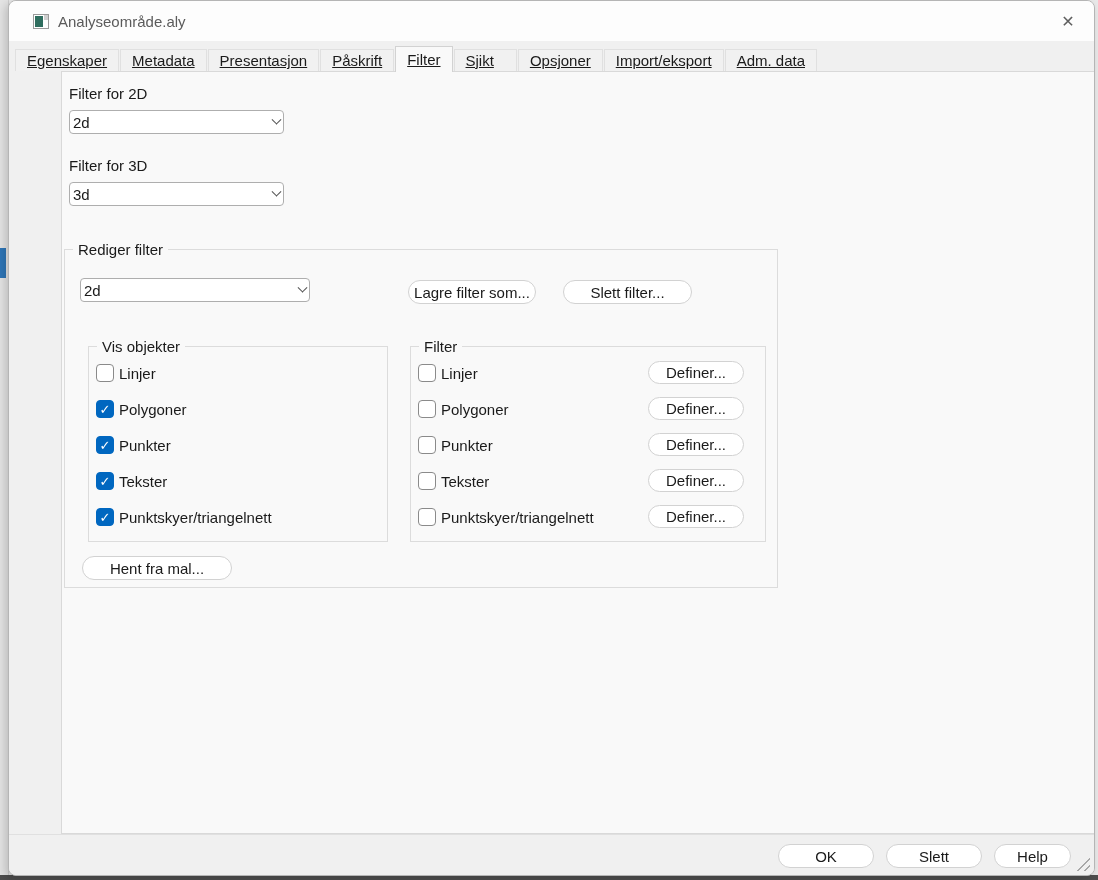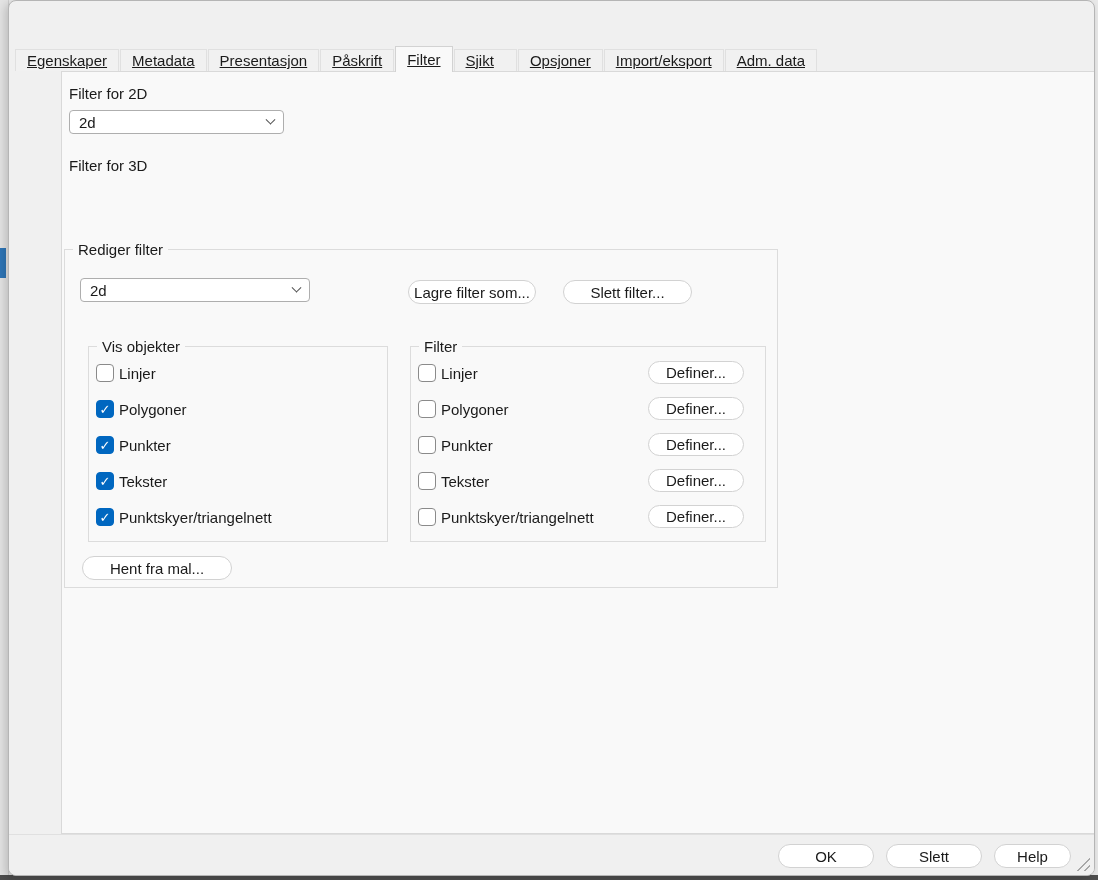--- a/index.html
+++ b/index.html
@@ -31,21 +31,21 @@
     font-size:15px; background:#f1f1f1; border:1px solid #e0e0e0; border-bottom:none; margin-right:1px; cursor:pointer; white-space:nowrap; }
   .tab.active { height:26px; margin-bottom:0; background:#f9f9f9; border:1px solid #d2d2d2; border-bottom:none; }
 
   
   .page { position:absolute; left:10px; top:70px; width:1070px; height:763px;
     background:#f9f9f9; border:1px solid #d9d9d9; z-index:1;margin-left:42px; }
 
   .field-label { position:absolute; font-size:15px; }
 
   .combo { position:absolute; height:24px; background:#fff; border:1px solid #aeaeae; border-radius:4px;
-    display:flex; align-items:center; padding:0 9px; font-size:15px; cursor:pointer; }
+    display:flex; align-items:center; padding:0 3px; font-size:15px; cursor:pointer; }
   .combo .chev { margin-left:auto; width:7px; height:7px; border-right:1.4px solid #4d4d4d; border-bottom:1.4px solid #4d4d4d;
     transform:rotate(45deg) translate(-2px,-2px); }
 
   .btn { position:absolute; height:24px; background:#fff; border:1px solid #d2d2d2; border-radius:12px;
     display:flex; align-items:center; justify-content:center; font-size:15px; cursor:pointer; }
 
   .group { position:absolute; border:1px solid #dcdcdc; }
   .group-title { position:absolute; top:-9px; left:8px; background:#f9f9f9; padding:0 5px; font-size:15px; white-space:nowrap; }
 
   .cbrow { position:absolute; display:flex; align-items:center; }
@@ -63,20 +63,28 @@
 </style>
 </head>
 <body>
 
 <div class="bg-left-strip"></div>
 <div class="bg-left-accent"></div>
 <div class="bg-bottom-strip"></div>
 
 <div class="dialog">
 
+  <div class="titlebar">
+    <div class="app-icon">
+      <div class="fill"></div>
+        <div class="notch"></div>
+    </div>
+    <div class="title-text">Analyseområde.aly</div>
+    <div class="close-btn">✕</div>
+  </div>
 
   <div class="tabs">
     <div class="tab">Egenskaper</div>
     <div class="tab">Metadata</div>
     <div class="tab">Presentasjon</div>
     <div class="tab">Påskrift</div>
     <div class="tab active">Filter</div>
     <div class="tab" style="padding-right:22px">Sjikt</div>
     <div class="tab">Opsjoner</div>
     <div class="tab">Import/eksport</div>
@@ -85,20 +93,24 @@
 
   <div class="page">
 
     <div class="field-label" style="left:7px; top:13px;">Filter for 2D</div>
     <div class="combo" style="left:7px; top:38px; width:215px;">
       <span>2d</span>
       <span class="chev"></span>
     </div>
 
     <div class="field-label" style="left:7px; top:85px;">Filter for 3D</div>
+    <div class="combo" style="left:7px; top:110px; width:215px;">
+      <span>3d</span>
+      <span class="chev"></span>
+    </div>
 
     <div class="group" style="left:2px; top:177px; width:714px; height:339px;">
       <div class="group-title">Rediger filter</div>
 
       <div class="combo" style="left:15px; top:28px; width:230px;">
         <span>2d</span>
         <span class="chev"></span>
       </div>
       <div class="btn" style="left:343px; top:30px; width:128px;">Lagre filter som...</div>
       <div class="btn" style="left:498px; top:30px; width:129px;">Slett filter...</div>

